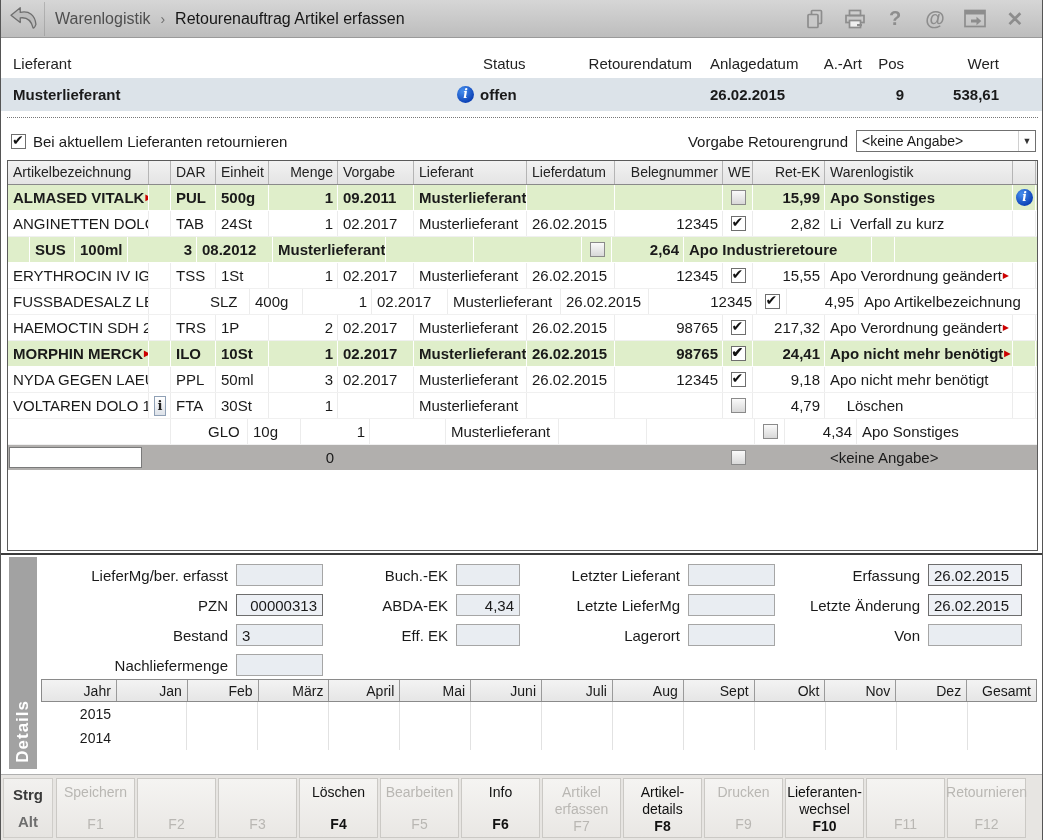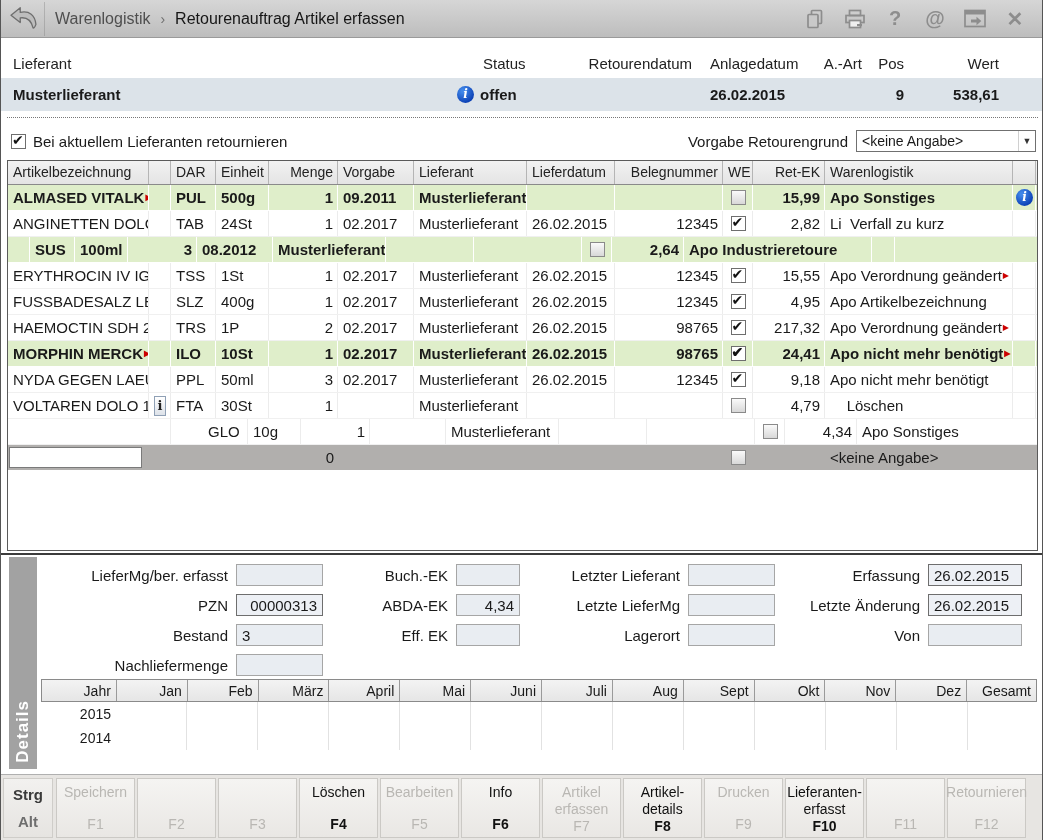--- a/index.html
+++ b/index.html
@@ -251,21 +251,21 @@
           <span class="cell" style="width: 88px; min-width: 88px;"><span>26.02.2015</span></span>
           <span class="cell r" style="width: 108px; min-width: 108px;"><span>12345</span></span>
           <span class="cell c" style="width: 30px; min-width: 30px;"><span class="cb checked"></span></span>
           <span class="cell r" style="width: 72px; min-width: 72px;"><span>15,55</span></span>
           <span class="cell" style="width: 188px; min-width: 188px;"><span>Apo Verordnung geändert</span><span class="trunc">▶</span></span>
           <span class="cell c" style="width: 23px; min-width: 23px;"></span>
         </div>
         <div class="trow">
           <span class="cell" style="width: 141px; min-width: 141px;"><span>FUSSBADESALZ LE</span></span>
           <span class="cell c" style="width: 22px; min-width: 22px;"></span>
-          <span class="cell" style="width: 45px; min-width: 45px;"><span>SLZ</span></span>
+          <span class="cell" style="width: 45px; min-width: 45px; margin-left: 34px;"><span>SLZ</span></span>
           <span class="cell" style="width: 53px; min-width: 53px;"><span>400g</span></span>
           <span class="cell r" style="width: 69px; min-width: 69px;"><span>1</span></span>
           <span class="cell" style="width: 76px; min-width: 76px;"><span>02.2017</span></span>
           <span class="cell" style="width: 113px; min-width: 113px;"><span>Musterlieferant</span></span>
           <span class="cell" style="width: 88px; min-width: 88px;"><span>26.02.2015</span></span>
           <span class="cell r" style="width: 108px; min-width: 108px;"><span>12345</span></span>
           <span class="cell c" style="width: 30px; min-width: 30px;"><span class="cb checked"></span></span>
           <span class="cell r" style="width: 72px; min-width: 72px;"><span>4,95</span></span>
           <span class="cell" style="width: 188px; min-width: 188px;"><span>Apo Artikelbezeichnung</span></span>
           <span class="cell c" style="width: 23px; min-width: 23px;"></span>
@@ -518,21 +518,21 @@
       </div>
       <div class="fkey off">
         <div class="flines">
           <div>Drucken</div>
         </div>
         <div class="fnum">F9</div>
       </div>
       <div class="fkey on">
         <div class="flines">
           <div>Lieferanten-</div>
-          <div>erfasst</div>
+          <div>wechsel</div>
         </div>
         <div class="fnum">F10</div>
       </div>
       <div class="fkey off">
         <div class="flines">
           <div></div>
         </div>
         <div class="fnum">F11</div>
       </div>
       <div class="fkey off">

